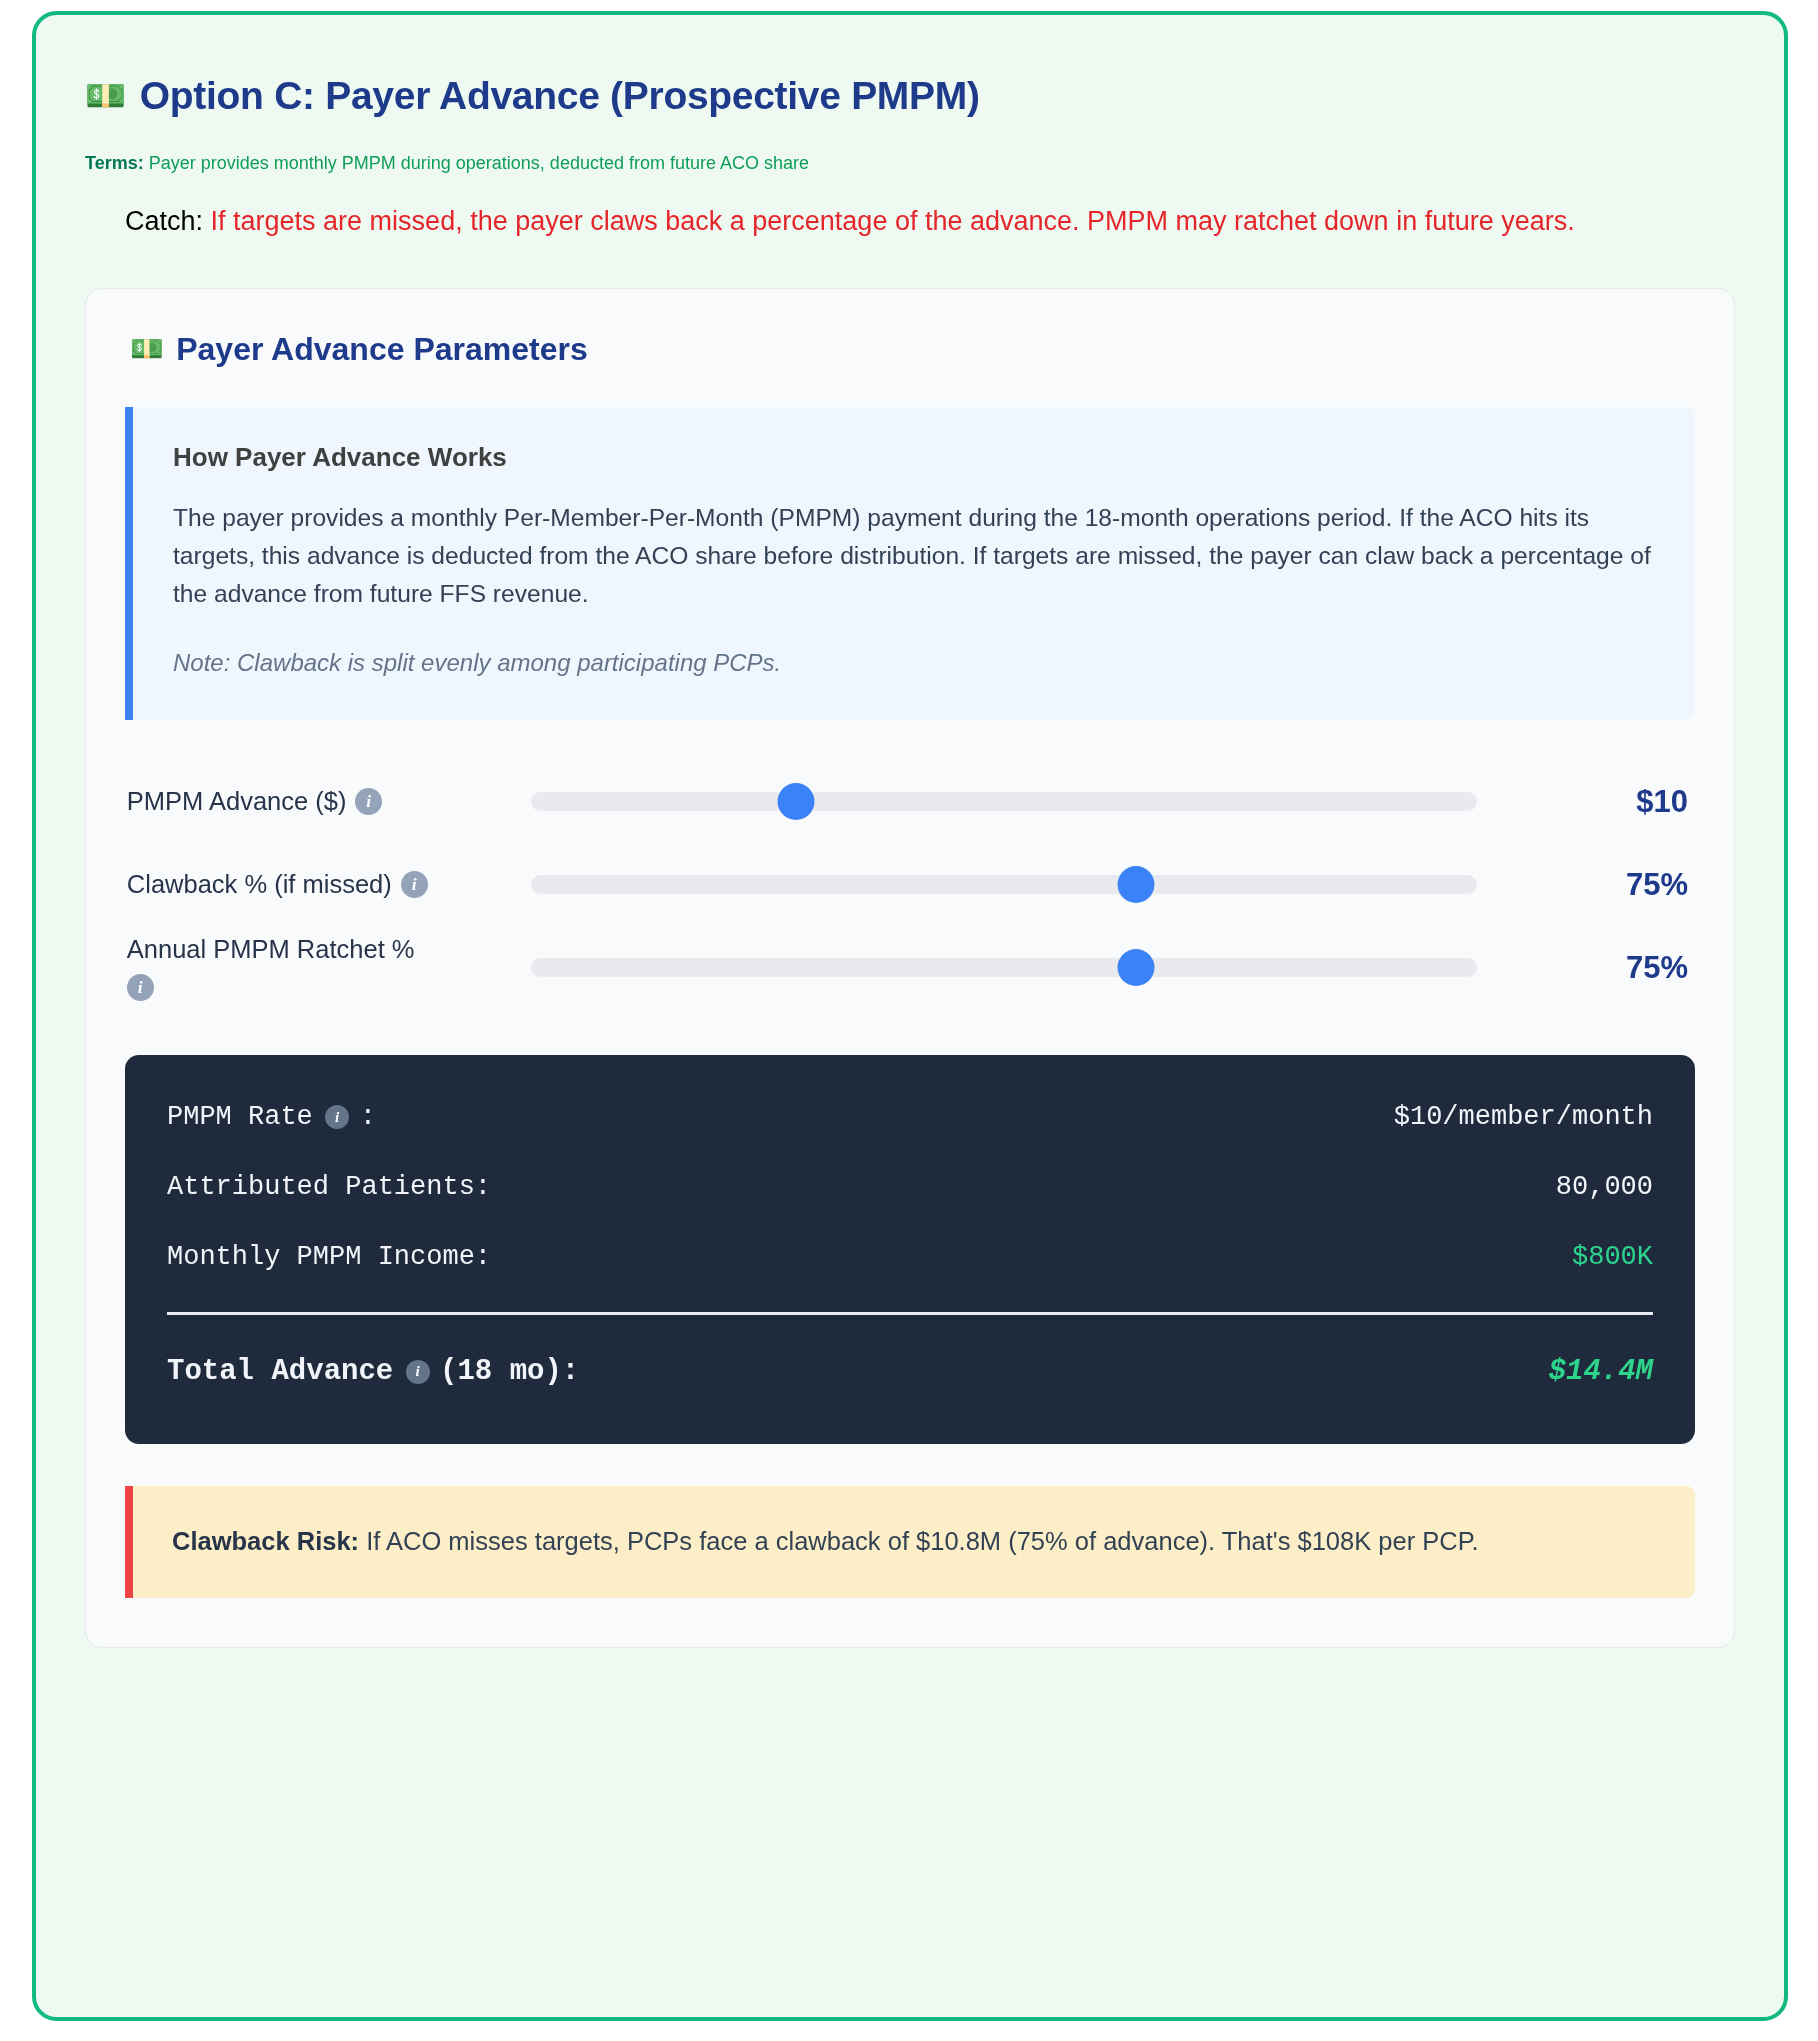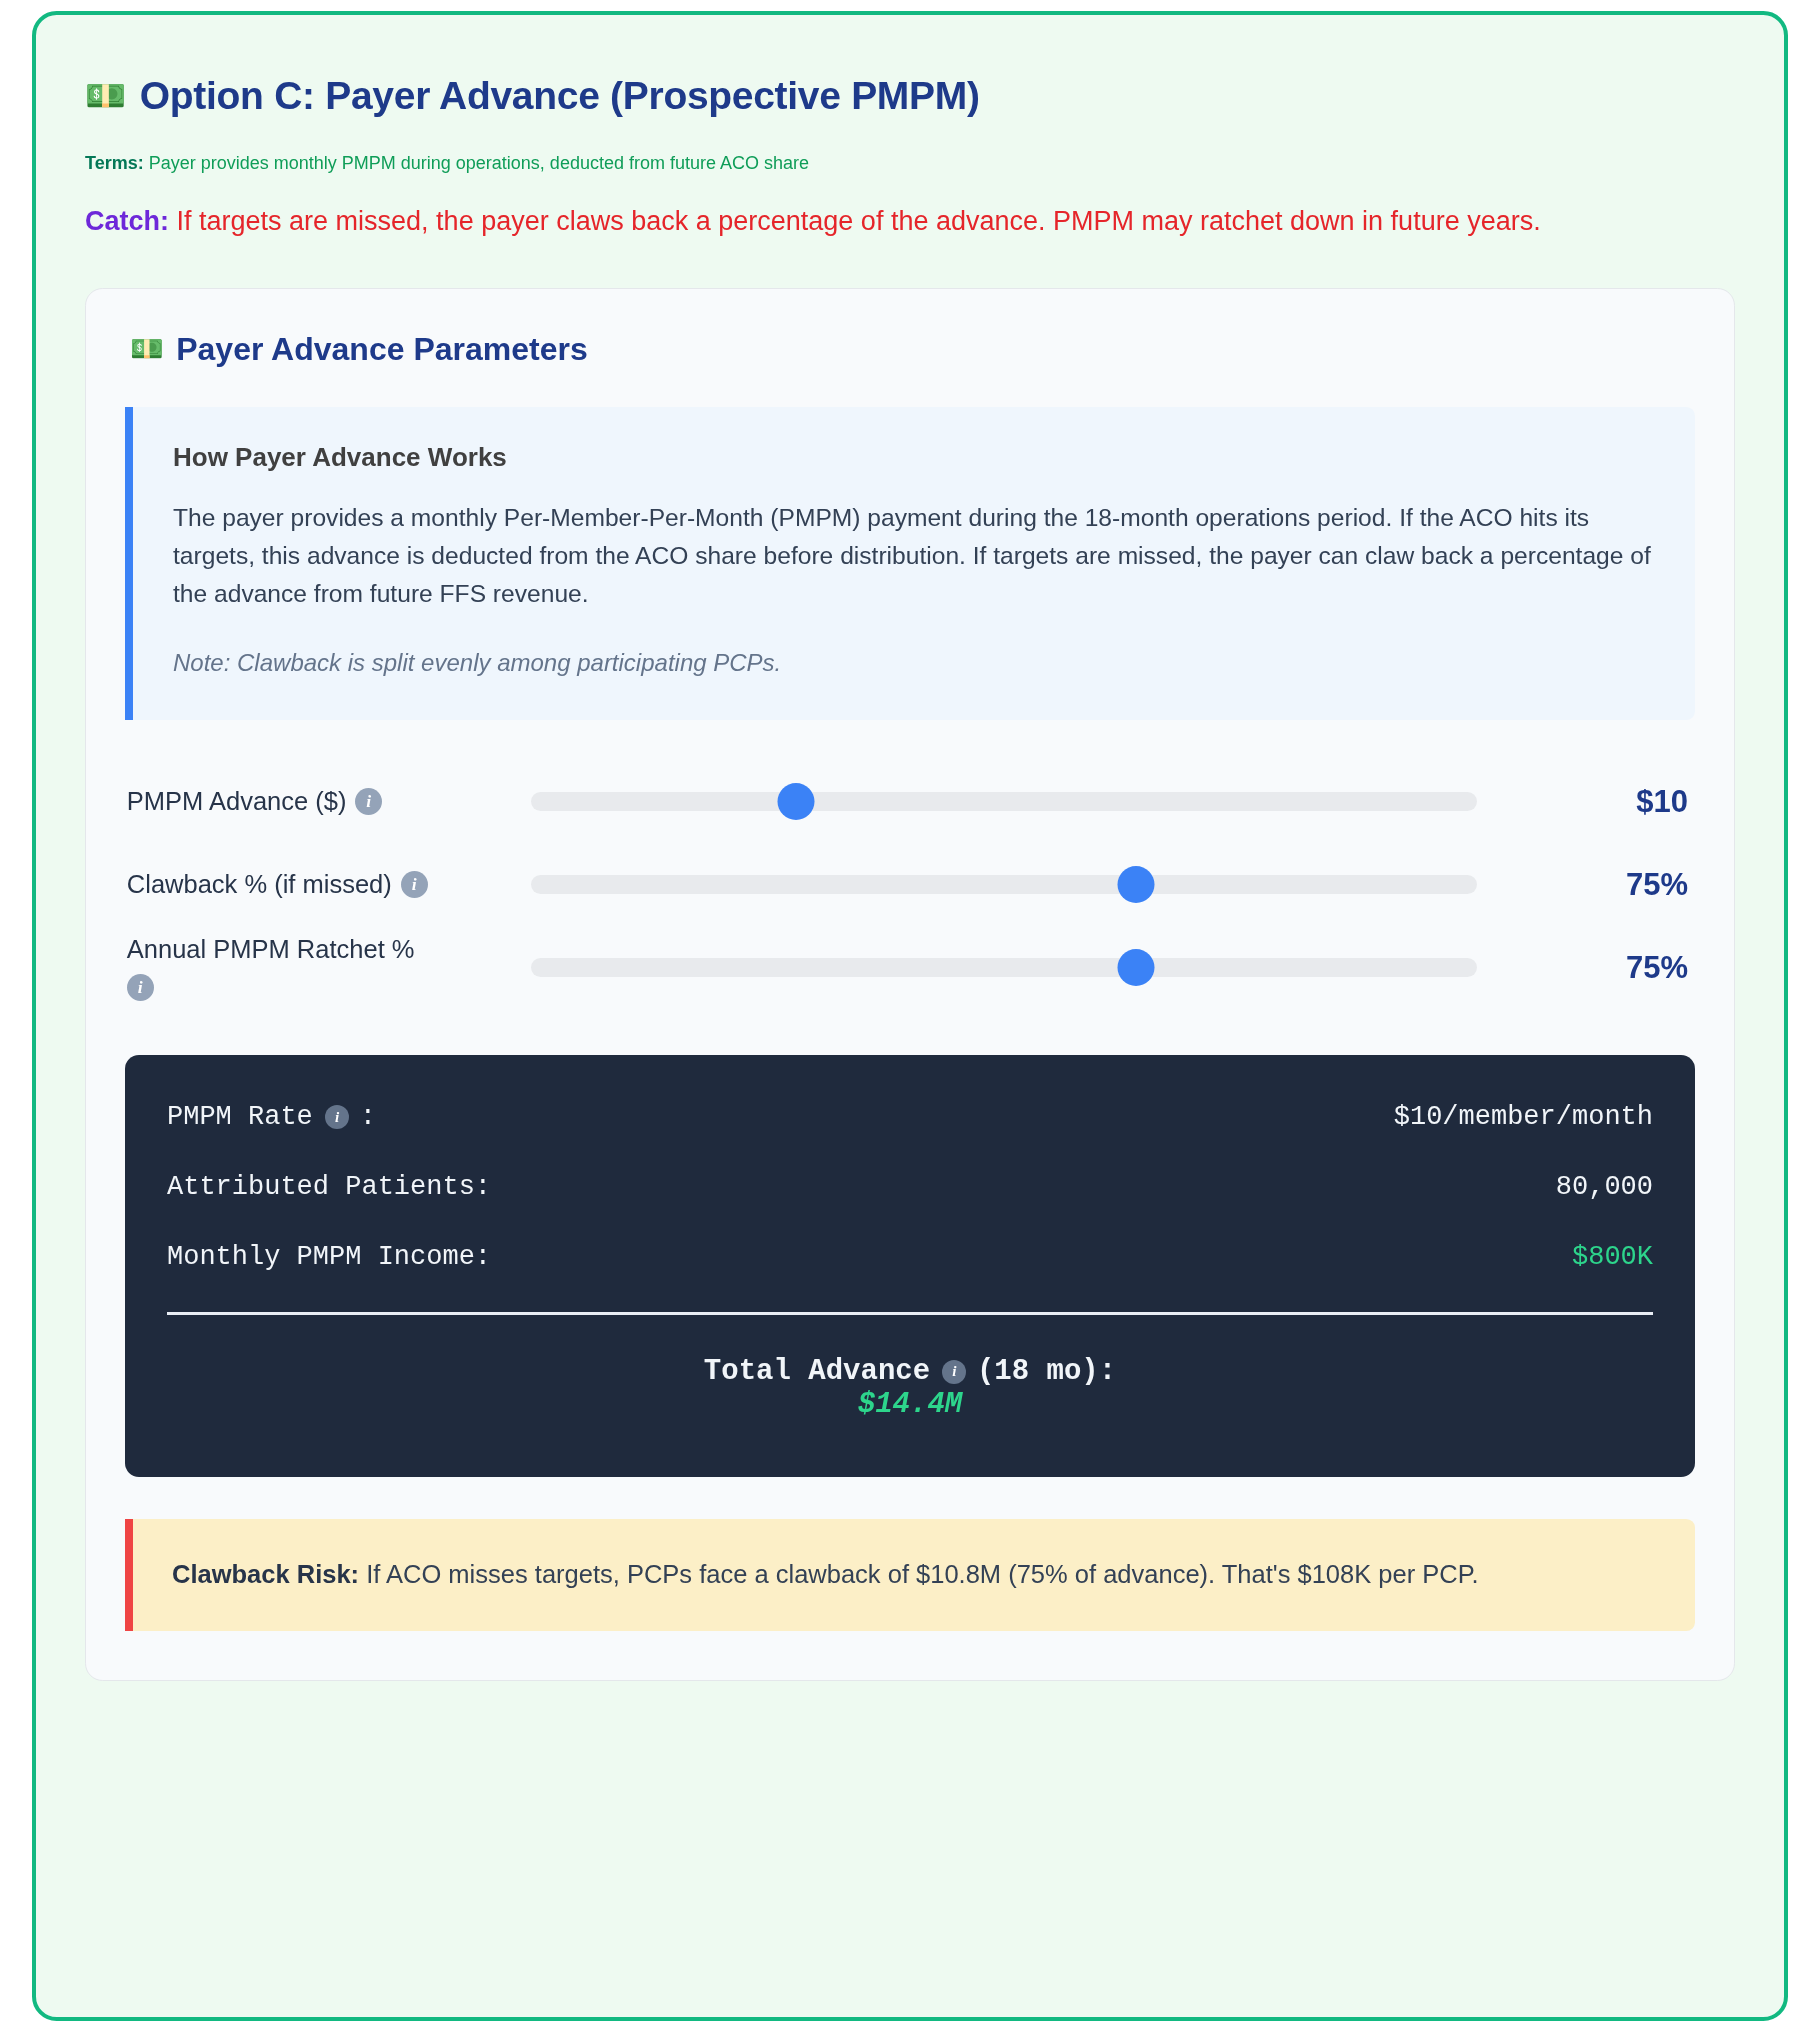--- a/index.html
+++ b/index.html
@@ -45,21 +45,21 @@
   }
   .terms-line b { color: #047857; font-weight: bold; }
 
   .catch-line {
     margin-top: 26px;
     font-size: 27px;
     color: #e5252a;
     line-height: 1.45;
     max-width: 1659px;
   }
-  .catch-line b { color: #6d28d9; font-weight: bold; }
+  .catch-line b { color: #000000; font-weight: normal; margin-left: 40px; }
 
   
   .panel {
     margin-top: 46px;
     background: #f8fafc;
     border: 1.8px solid #e4e7eb;
     border-radius: 17.6px;
     padding: 42px 39px 49px 39px;
   }
 
@@ -180,21 +180,21 @@
     font-family: "Liberation Mono", monospace;
   }
   .sum-row {
     display: flex;
     justify-content: space-between;
     align-items: center;
     font-size: 27px;
     color: #f1f5f9;
     margin-bottom: 40px;
   }
-  .sum-row:last-child { margin-bottom: 0; flex-direction: column; }
+  .sum-row:last-child { margin-bottom: 0; }
   .sum-label { display: flex; align-items: center; }
   .sum-row .info-icon {
     width: 24px; height: 24px; font-size: 15px;
     background: #64748b; margin: 0 10.5px 0 12.3px; top: 0;
   }
   .sum-green { color: #2dd58c; }
   .sum-divider {
     border-top: 3.5px solid #e8edf4;
     margin: 5.3px 0 40px 0;
   }

